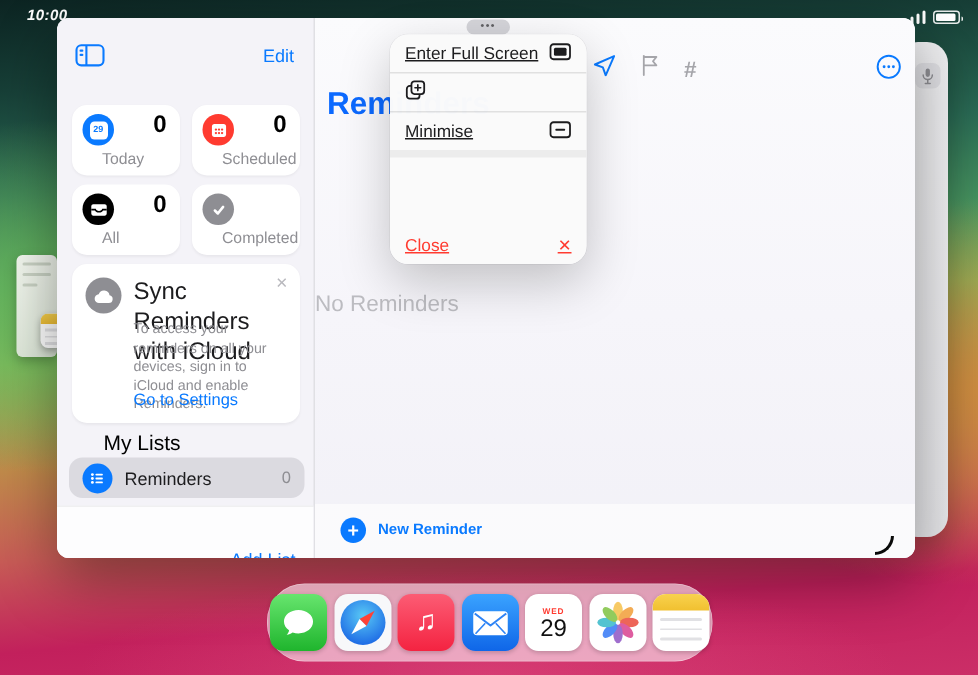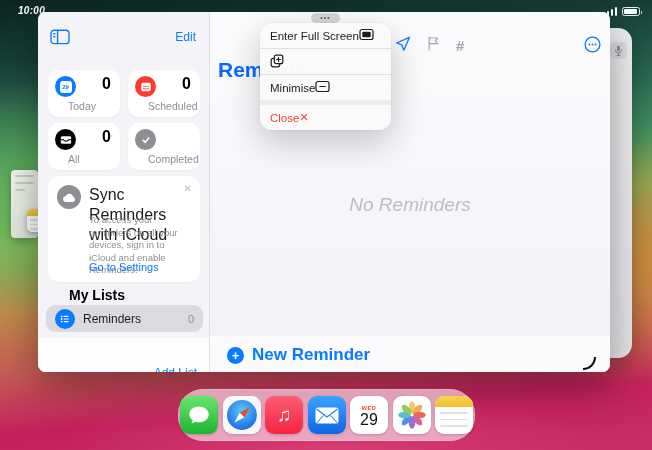--- a/index.html
+++ b/index.html
@@ -51,53 +51,53 @@
   .stat-label { position:absolute; left:20px; bottom:5px; font-size:10.5px; color:#8e8e93; }
   .cal-chip { width:12px; height:12px; background:#fff; border-radius:3px; display:flex; align-items:center; justify-content:center; font-size:6px; font-weight:bold; color:#0a7aff; }
 
   .sync-card { position:absolute; left:10px; top:164px; width:152px; height:106px; background:#fff; border-radius:10px; box-shadow:0 1px 2px rgba(0,0,0,.05); }
   .sync-cloud { position:absolute; left:9px; top:9px; width:24px; height:24px; border-radius:50%; background:#8e8e93; display:flex; align-items:center; justify-content:center; }
   .sync-title { position:absolute; left:41px; top:9px; width:92px; font-size:16px; font-weight:normal; color:#1c1c1e; line-height:1.25; }
   .sync-close { position:absolute; right:8px; top:7px; color:#b9b9be; font-size:10px; }
   .sync-body { position:absolute; left:41px; top:38px; width:104px; font-size:9.5px; color:#8e8e93; line-height:1.32; }
   .sync-link { position:absolute; left:41px; bottom:9px; font-size:11px; color:#0a7aff; }
 
-  .mylists-h { position:absolute; left:11px; top:275px; font-size:14px; font-weight:bold; color:#000;padding-left:20px; }
+  .mylists-h { position:absolute; left:11px; top:275px; font-size:14px; font-weight:normal; color:#000;padding-left:20px; }
   .list-row { position:absolute; left:8px; top:293px; width:157px; height:27px; border-radius:9px; background:#dbdae0; display:flex; align-items:center; padding:0 9px; gap:8px; }
   .list-ico { width:20px; height:20px; border-radius:50%; background:#0a7aff; display:flex; align-items:center; justify-content:center; }
   .list-label { font-size:12px; color:#1c1c1e; flex:1; }
   .list-count { font-size:11px; color:#8e8e93; }
 
   .sb-footer { position:absolute; left:0; right:0; bottom:0; height:35px; background:rgba(253,253,254,.95); border-top:1px solid rgba(0,0,0,.05); }
   .add-list { position:absolute; right:12px; top:10px; font-size:12px; color:#0a7aff;margin-top:18px; }
 
   .content { position:absolute; left:172px; top:0; right:0; bottom:0;
     background:linear-gradient(180deg,#fbfbfd 0%, #f6f5fa 55%, #f2f1f7 100%); }
   .c-title { position:absolute; left:8px; top:46px; font-size:21px; font-weight:bold; color:#0b69ff; }
   .c-toolbar { position:absolute; left:185px; top:24px; display:flex; gap:16px; align-items:center; }
   .hash { font-size:15px; color:#a5a5aa; font-weight:bold; }
   .c-more { position:absolute; right:9px; top:24px; }
-  .empty { position:absolute; left:0; right:0; top:182px; text-align:center; font-size:19px; color:#bcbcc1;font-style:italic; }
+  .empty { position:absolute; left:0; right:0; top:182px; text-align:left; font-size:15px; color:#bcbcc1; }
   .c-footer { position:absolute; left:0; right:0; bottom:0; height:36px; background:rgba(252,252,253,.85); }
   .new-rem { position:absolute; left:17px; top:9px; display:flex; align-items:center; gap:8px; }
   .plus-circ { width:17px; height:17px; border-radius:50%; background:#0a7aff; color:#fff; font-size:13px; font-weight:bold; display:flex; align-items:center; justify-content:center; line-height:1; }
-  .new-rem span.t { font-size:17px; font-weight:bold; color:#0a7aff; }
+  .new-rem span.t { font-size:10px; font-weight:bold; color:#0a7aff; }
 
   .resize-arc { position:absolute; right:14px; bottom:2px; width:13px; height:13px;
     border-right:2.6px solid #0a0a0a; border-bottom:2.6px solid #0a0a0a; border-bottom-right-radius:13px; }
 
   
   .win-pill { position:absolute; left:311px; top:13px; width:29px; height:10px; border-radius:5px; background:#d5d5da;
     color:#636366; font-size:7px; letter-spacing:1px; text-align:center; line-height:9px; font-weight:bold; }
   .menu { position:absolute; left:260px; top:23px; width:131px; background:rgba(250,250,250,.99); border-radius:12px;
     box-shadow:0 12px 34px rgba(0,0,0,.22), 0 0 0 0.5px rgba(0,0,0,.06); overflow:hidden; }
-  .menu-item { height:25px; display:flex; align-items:center; justify-content:flex-start; padding:0 10px; font-size:11.5px; color:#1c1c1e; }
+  .menu-item { height:25px; display:flex; align-items:center; justify-content:space-between; padding:0 10px; font-size:11.5px; color:#1c1c1e;text-decoration:underline; }
   .menu-div { height:1px; background:rgba(0,0,0,.1); }
   .menu-sep { height:5px; background:rgba(0,0,0,.055); }
-  .menu-item.destructive { color:#ff3b30; }
+  .menu-item.destructive { color:#ff3b30;margin-top:46px; }
   .mi-x { color:#ff3b30; font-size:11px; }
 
   
   .dock { position:absolute; left:178px; top:389px; width:297px; height:52px; border-radius:25px;
     background:rgba(247,219,231,.68); box-shadow:inset 0 0 0 0.5px rgba(255,255,255,.35);
     display:flex; align-items:center; justify-content:center; gap:4.5px; }
   .app { width:38px; height:38px; border-radius:9px; overflow:hidden; position:relative; box-shadow:0 1px 3px rgba(0,0,0,.18); display:flex; align-items:center; justify-content:center; }
   .app-messages { background:linear-gradient(180deg,#67e56e,#1fb52d); }
   .app-safari { background:#f7f8fa; }
   .safari-face { width:30px; height:30px; border-radius:50%; background:radial-gradient(circle at 50% 35%, #59c9f5, #1d6ae5 80%); display:flex; align-items:center; justify-content:center; }

